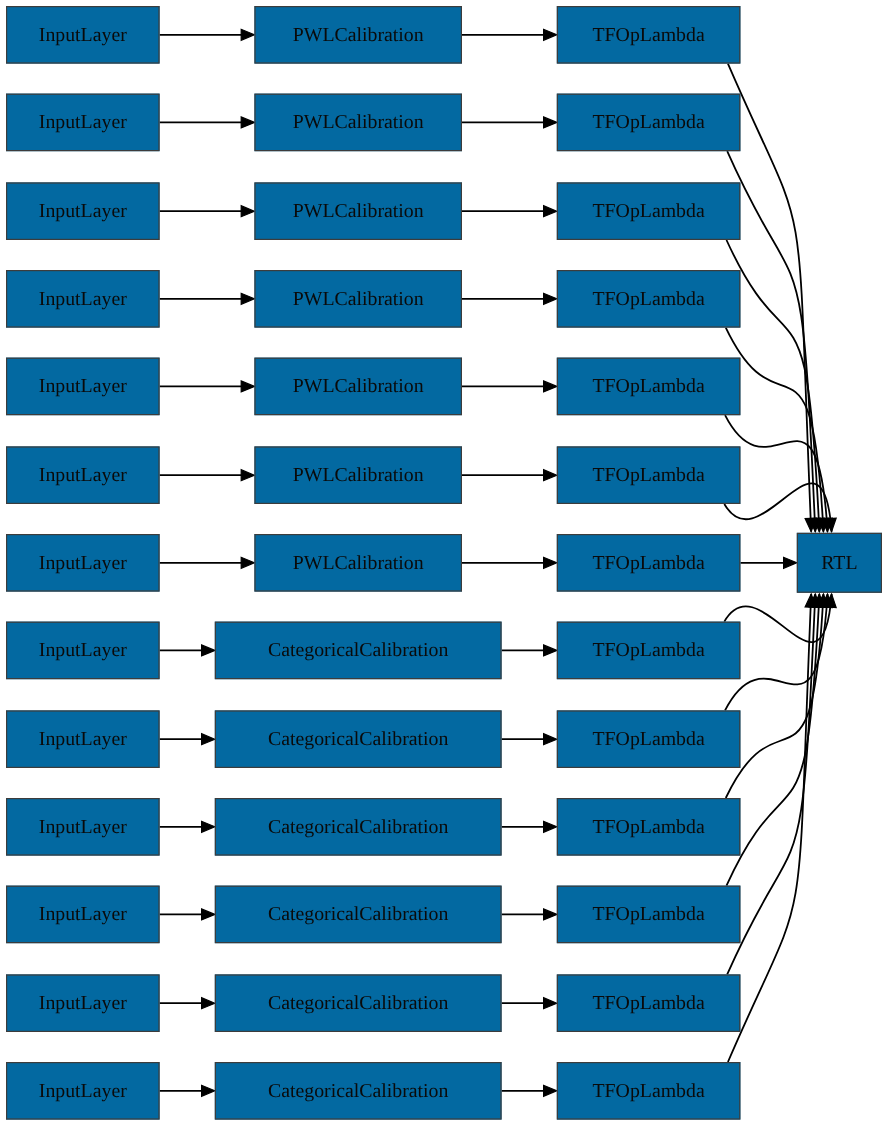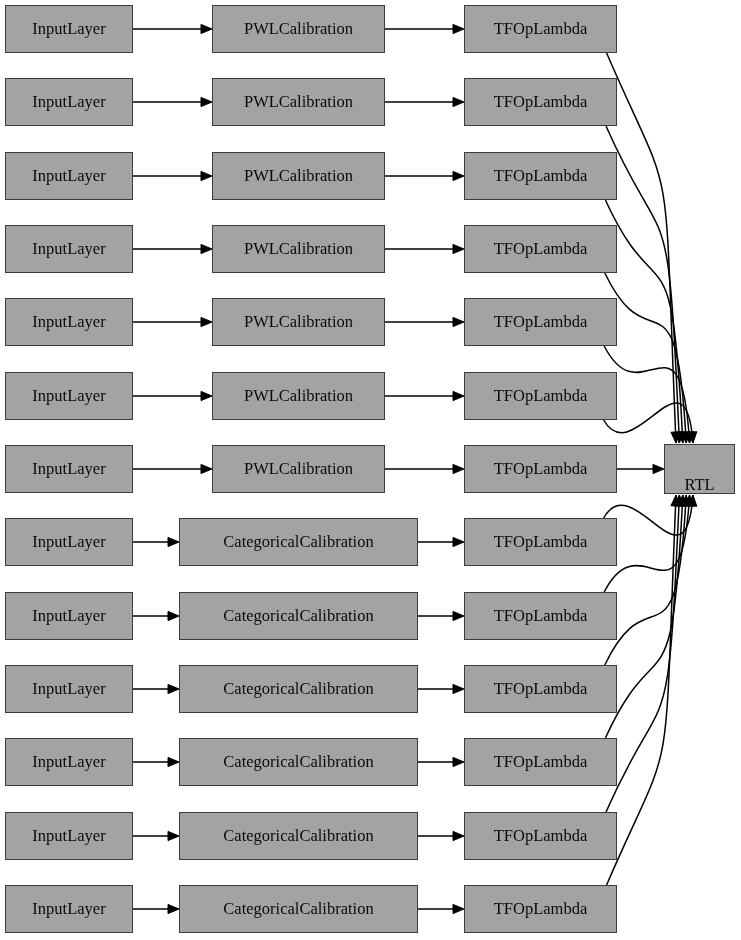--- a/index.html
+++ b/index.html
@@ -2,30 +2,30 @@
 <html><head>
 <meta charset="utf-8">
 <style>
   html,body{margin:0;padding:0;background:#ffffff;}
   body{width:741px;height:940px;font-family:"Liberation Serif",serif;overflow:hidden;}
   #canvas{position:relative;width:741px;height:940px;background:#fff;}
   .node{
     position:absolute;
     box-sizing:border-box;
     border:1.4px solid #3c3c3c;
-    background:#a3a3a3;
+    background:#0369a1;
     display:flex;align-items:center;justify-content:center;
     font-family:"Liberation Serif",serif;
     font-size:16.5px;
     color:#0a0a0a;
     line-height:1;
     white-space:nowrap;
     z-index:3;
   }
-  .node.rtl{font-size:16.5px;align-items:flex-end;}
+  .node.rtl{font-size:16.5px;}
   svg.edges{position:absolute;left:0;top:0;width:741px;height:940px;z-index:1;pointer-events:none;}
   svg.edges path,svg.edges line{fill:none;stroke:#000000;stroke-width:1.5px;}
   svg.edges polygon{fill:#000000;stroke:#000000;stroke-width:1px;}
 </style>
 </head>
 <body>
 
 <div id="canvas">
   <svg class="edges" viewBox="0 0 741 940" id="edge-svg">
       <line x1="133" y1="29" x2="202" y2="29"></line>

